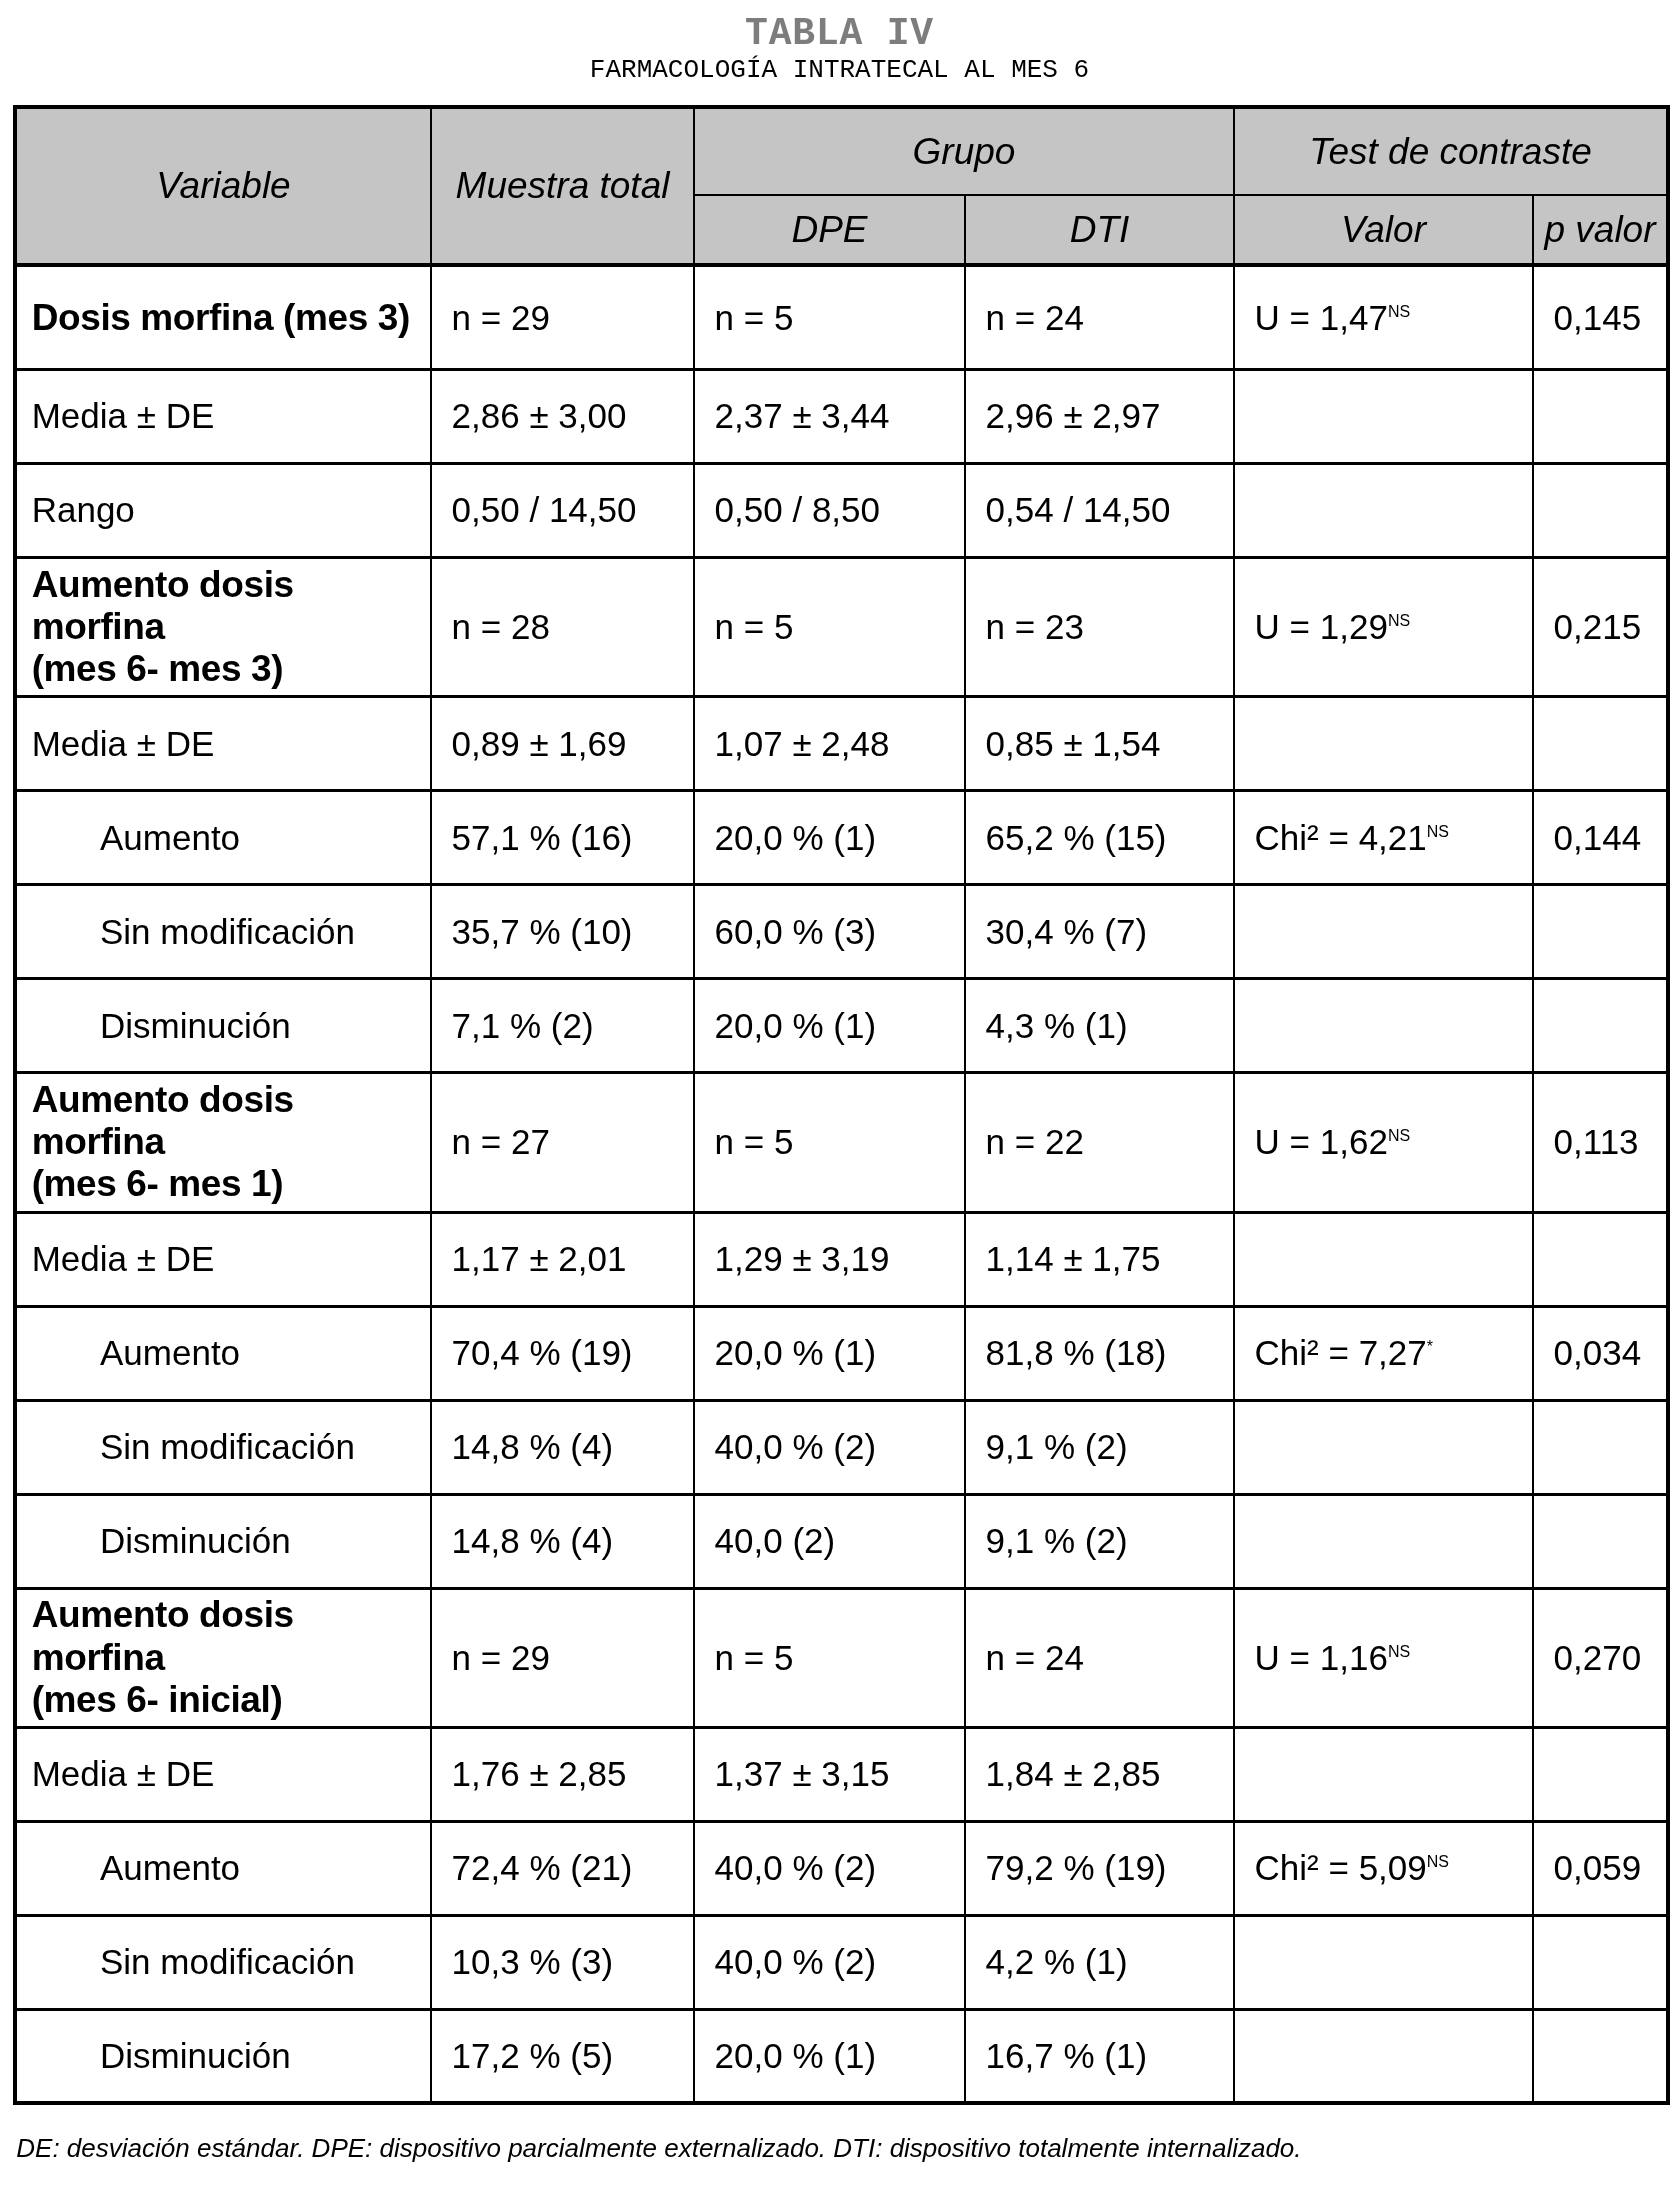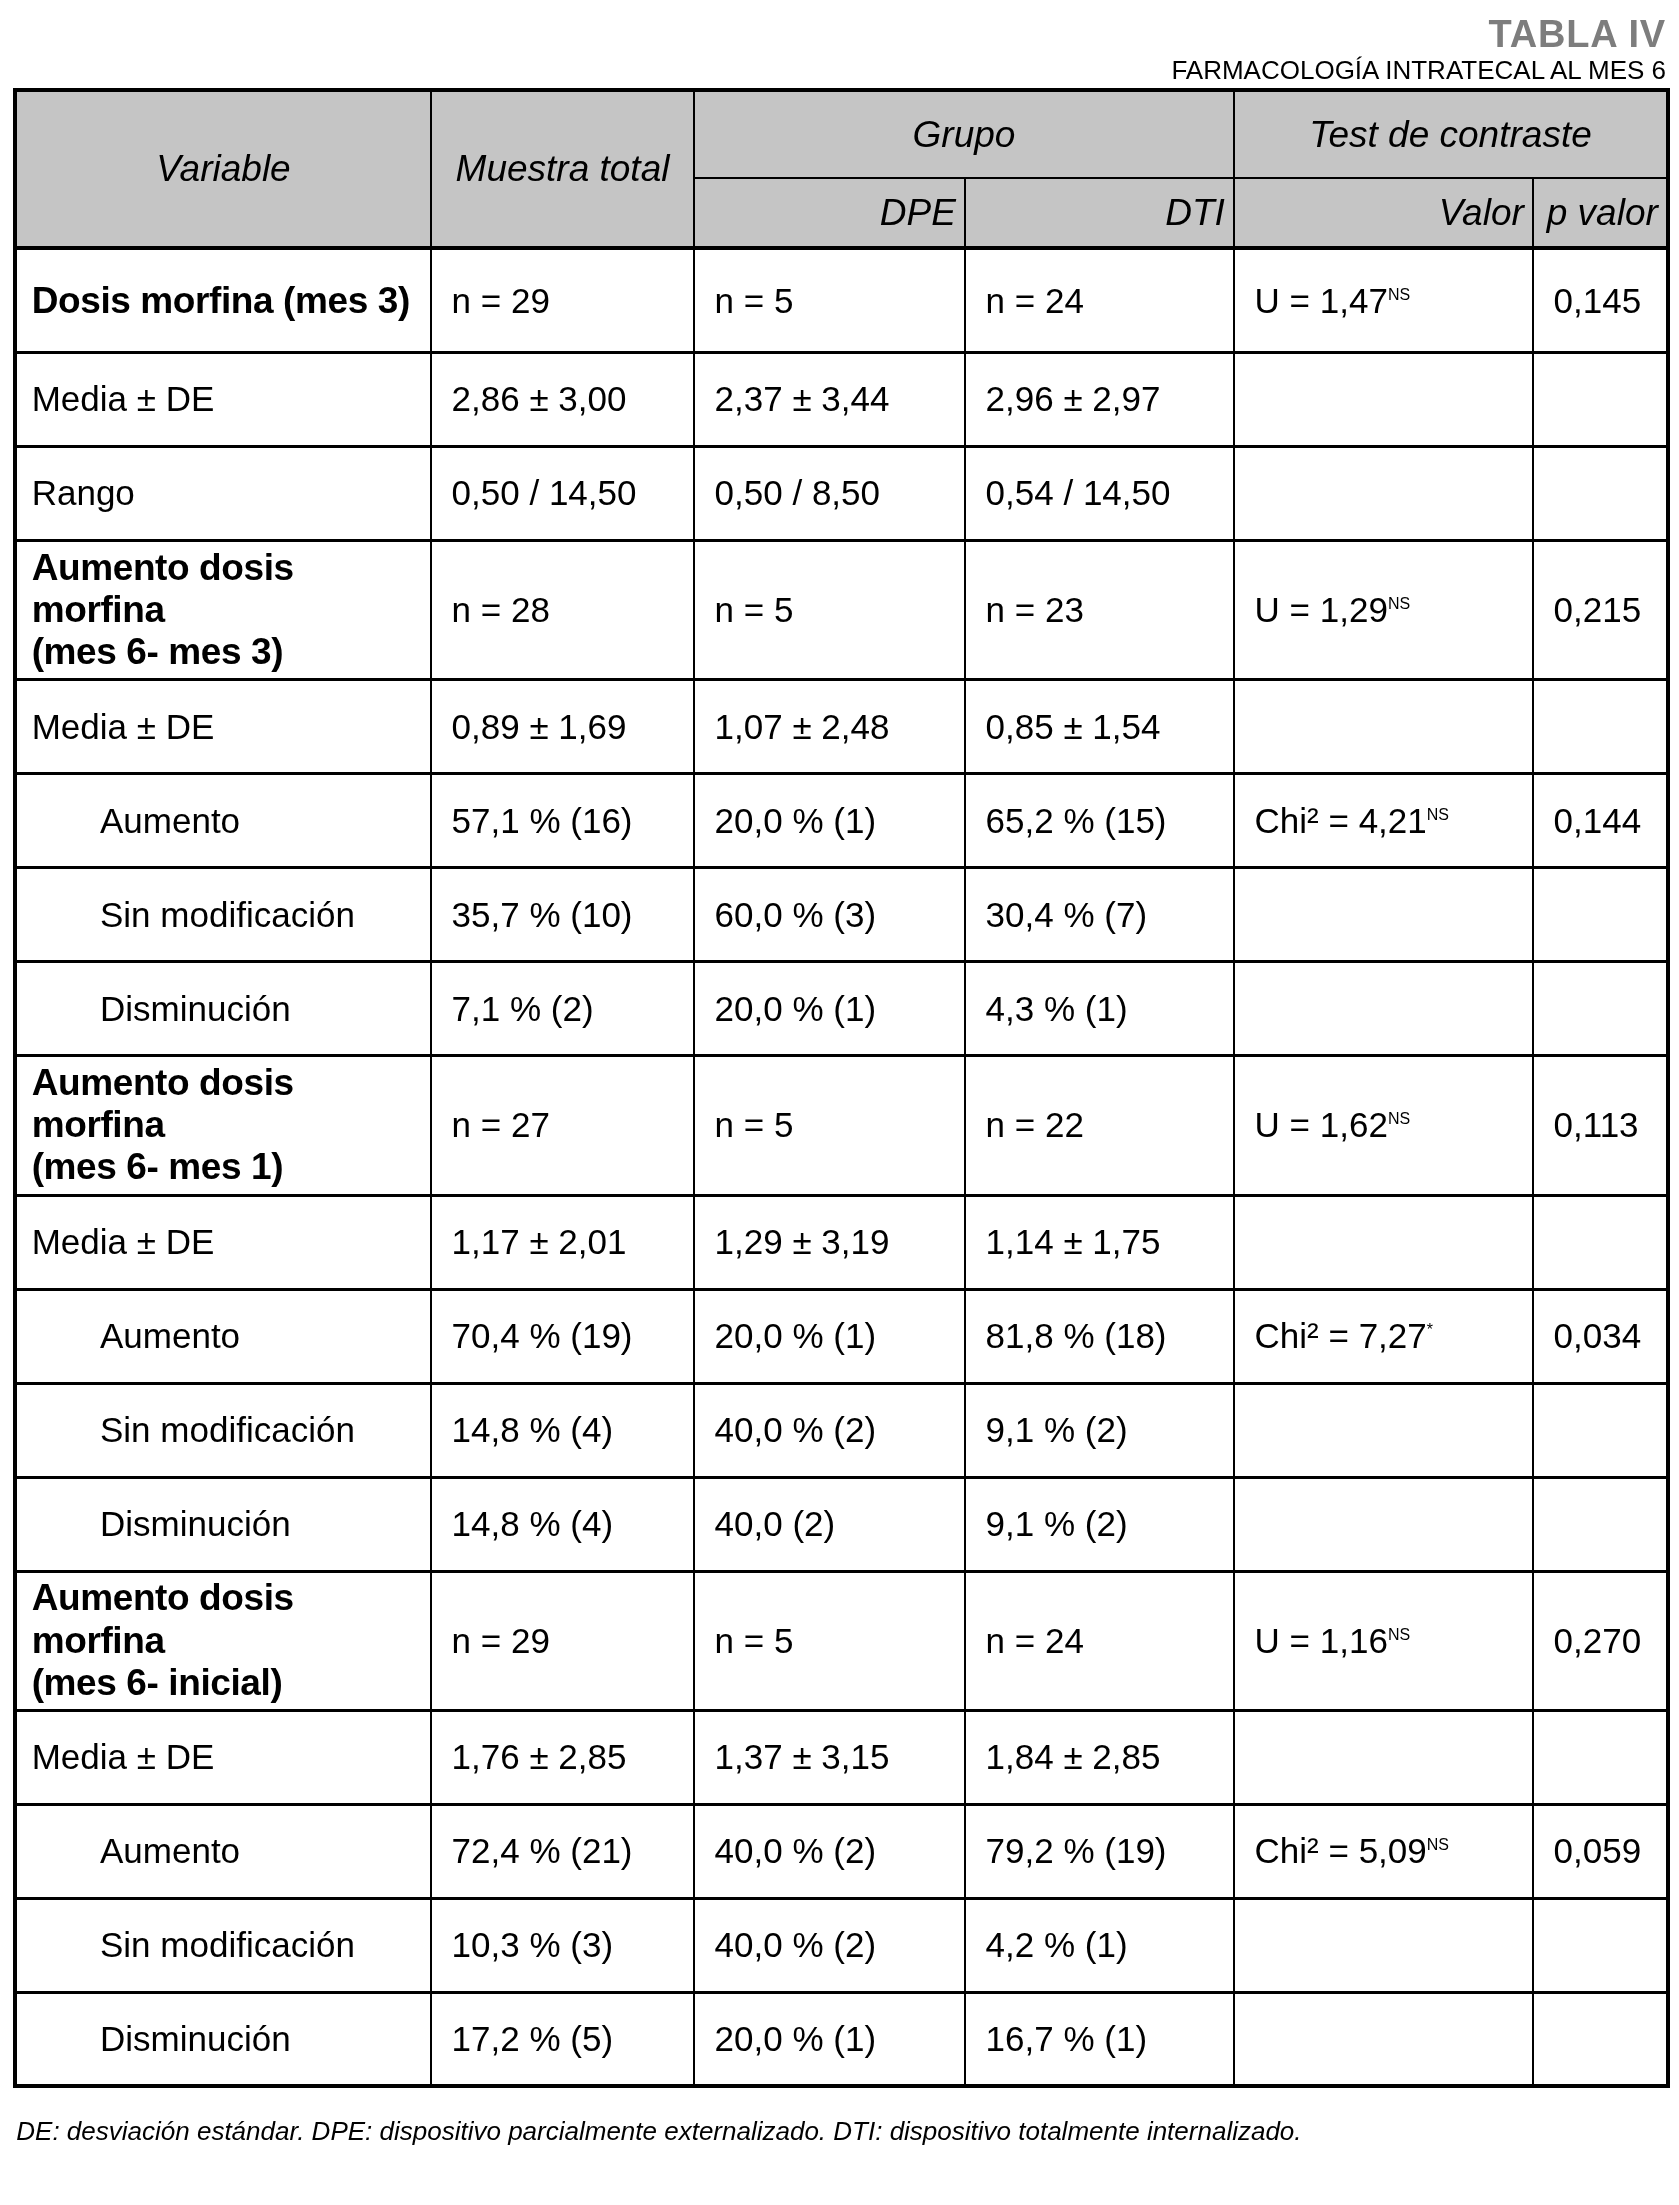--- a/index.html
+++ b/index.html
@@ -13,21 +13,21 @@
   html,body{margin:0;padding:0;background:var(--background);}
   body{
     width:1679px;height:2205px;
     font-family:"Liberation Sans",sans-serif;
     color:var(--text);
     position:relative;
   }
   .page{padding:13px 13px 0 13px;}
 
   
-  .titles{text-align:right;margin-bottom:3px;}
+  .titles{text-align:center;margin-bottom:20px;font-family:Liberation Mono, monospace;}
   .title-line1{
     font-size:38px;font-weight:bold;color:var(--title-gray);
     letter-spacing:0.8px;line-height:1.12;
   }
   .title-line2{
     font-size:26px;font-weight:normal;color:var(--text);
     letter-spacing:0px;line-height:1.15;
   }
 
   
@@ -48,21 +48,21 @@
   thead th{
     background:var(--header-bg);
     font-style:italic;
     font-weight:normal;
     font-size:37px;
     text-align:center;
     padding:0 8.2px;
   }
   thead tr.head-top{height:88px;}
   thead tr.head-sub{height:70px;}
-  thead tr.head-sub th{border-bottom:4.9px solid var(--border);text-align:right;}
+  thead tr.head-sub th{border-bottom:4.9px solid var(--border);}
   thead th[rowspan]{border-bottom:4.9px solid var(--border);}
 
   tbody td{
     font-size:35px;
     text-align:left;
     padding:4.9px 6.5px 4.9px 19.6px;
     background:#ffffff;
     border-top-width:3.3px;border-bottom-width:3.3px;
   }
   tbody td.label{

